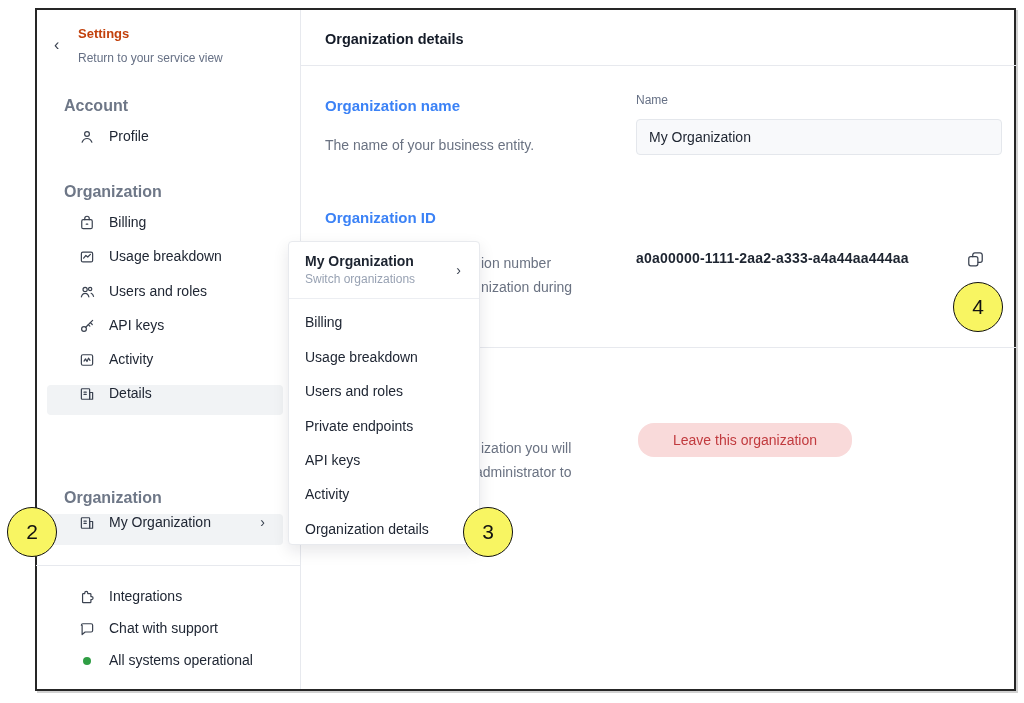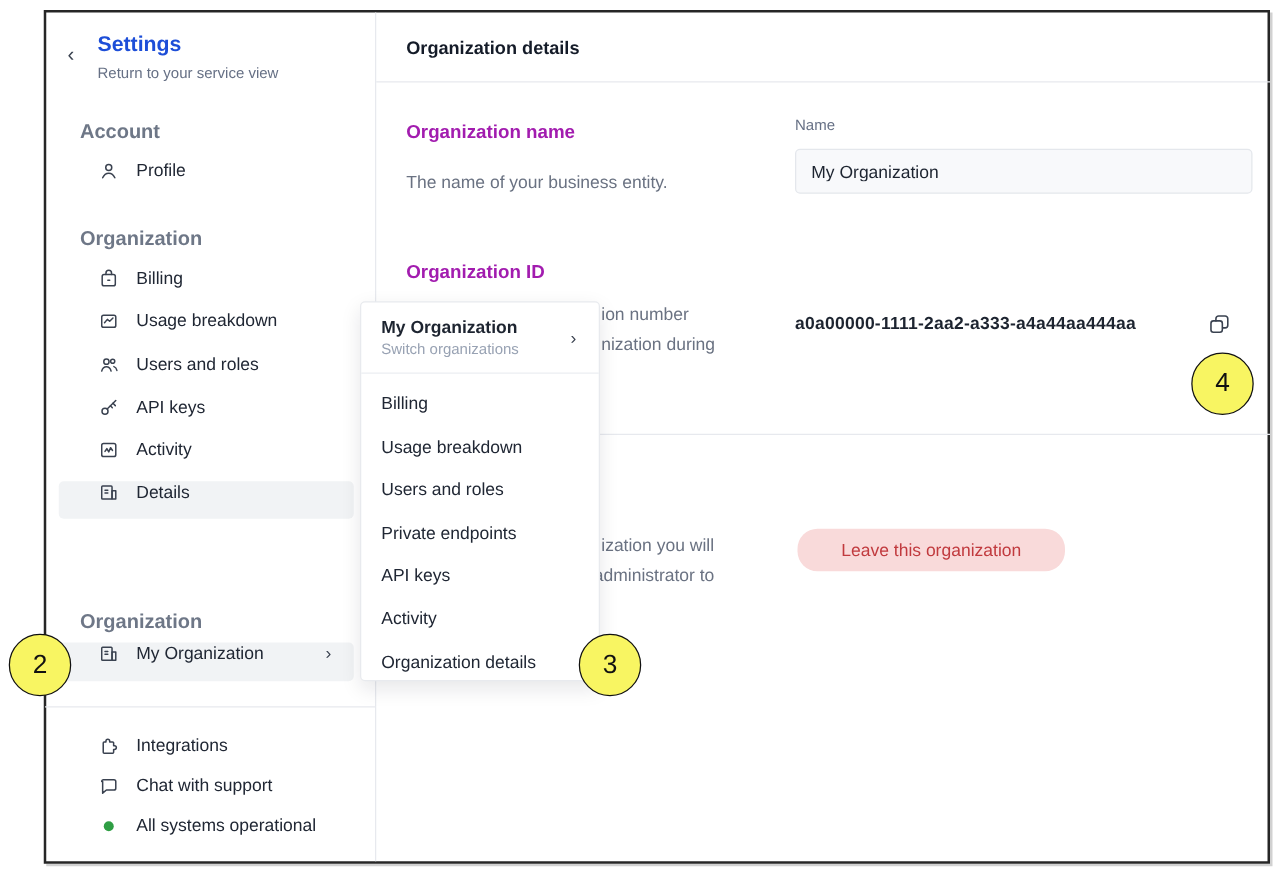--- a/index.html
+++ b/index.html
@@ -4,43 +4,43 @@
 <style>
   html,body{margin:0;padding:0;background:#ffffff;}
   .canvas{position:relative;width:1024px;height:703px;background:#fff;
     font-family:"Liberation Sans", sans-serif;color:#202734;overflow:hidden;}
   .frame{position:absolute;left:35px;top:8px;width:981px;height:683px;
     border:2px solid #262626;background:#fff;box-sizing:border-box;
     box-shadow:2px 2px 0 rgba(0,0,0,0.18);}
   
   .v-divider{position:absolute;left:300px;top:10px;width:1px;height:679px;background:#e7e9ee;}
   .back-chevron{position:absolute;left:54px;top:36px;font-size:16px;color:#3a4250;cursor:pointer;}
-  .app-title{position:absolute;left:78px;top:26px;font-size:17px;font-weight:700;color:#1d4ed8;}
+  .app-title{position:absolute;left:78px;top:26px;font-size:13px;font-weight:700;color:#c2410c;}
   .app-subtitle{position:absolute;left:78px;top:51px;font-size:12px;color:#667085;}
   .section-label{position:absolute;left:64px;font-size:16px;color:#6e7787;font-weight:700;}
   .side-row{position:absolute;left:47px;width:236px;height:30px;display:flex;
     border-radius:4px;cursor:pointer;font-size:14px;color:#202734;}
   .side-row .icon{margin-left:31px;width:18px;height:18px;display:flex;align-items:center;justify-content:center;}
   .side-row .lbl{margin-left:13px;}
   .side-row.active{background:var(--highlight-bg,#f1f3f5);}
   .side-row .chev{position:absolute;right:18px;font-size:14px;color:#3a4250;}
   .h-divider-side{position:absolute;left:36px;top:565px;width:264px;height:1px;background:#e7e9ee;}
   .status-dot{width:8px;height:8px;border-radius:50%;background:var(--status-green,#2f9e44);}
   svg.ic{stroke:#3a4250;fill:none;stroke-width:1.6;stroke-linecap:round;stroke-linejoin:round;}
   
   .main-header{position:absolute;left:325px;top:31px;font-size:14.5px;font-weight:700;color:#141b28;}
   .h-divider-main{position:absolute;left:301px;top:65px;width:715px;height:1px;background:#e7e9ee;}
   .h-divider-leave{position:absolute;left:301px;top:347px;width:715px;height:1px;background:#e7e9ee;}
-  .sec-title{position:absolute;left:325px;font-size:15px;font-weight:700;color:#a21caf;}
+  .sec-title{position:absolute;left:325px;font-size:15px;font-weight:700;color:#3b82f6;}
   .sec-desc{position:absolute;left:325px;font-size:14px;color:#6a7282;}
   .field-label{position:absolute;left:636px;top:93px;font-size:12px;color:#667085;}
   .name-input{position:absolute;left:636px;top:119px;width:366px;height:36px;box-sizing:border-box;
     background:#f8f9fb;border:1px solid #e4e7ec;border-radius:4px;padding:0 12px;
     font-family:"Liberation Sans",sans-serif;font-size:14px;color:#1d2430;outline:none;}
-  .frag{position:absolute;font-size:14px;color:#6a7282;white-space:nowrap;}
+  .frag{position:absolute;font-size:14px;color:#6a7282;white-space:nowrap;margin-top:12px;}
   .org-id{position:absolute;left:636px;top:250px;font-size:14px;font-weight:700;color:#1d2430;letter-spacing:0.2px;}
   .copy-btn{position:absolute;left:964px;top:248px;width:22px;height:22px;cursor:pointer;
     display:flex;align-items:center;justify-content:center;background:none;border:none;padding:0;}
   .leave-btn{position:absolute;left:638px;top:423px;width:214px;height:34px;border:none;border-radius:16px;
     background:var(--leave-bg,#f9dada);color:var(--leave-text,#c13a3e);font-family:"Liberation Sans",sans-serif;
     font-size:14px;font-weight:500;cursor:pointer;}
   
   .dropdown{position:absolute;left:288px;top:241px;width:192px;height:304px;background:#fff;
     border:1px solid #e8eaee;border-radius:4px;box-shadow:0 6px 16px rgba(16,24,40,0.10);z-index:50;box-sizing:border-box;}
   .dd-title{position:absolute;left:16px;top:11px;font-size:14px;font-weight:700;color:#1d2430;}

